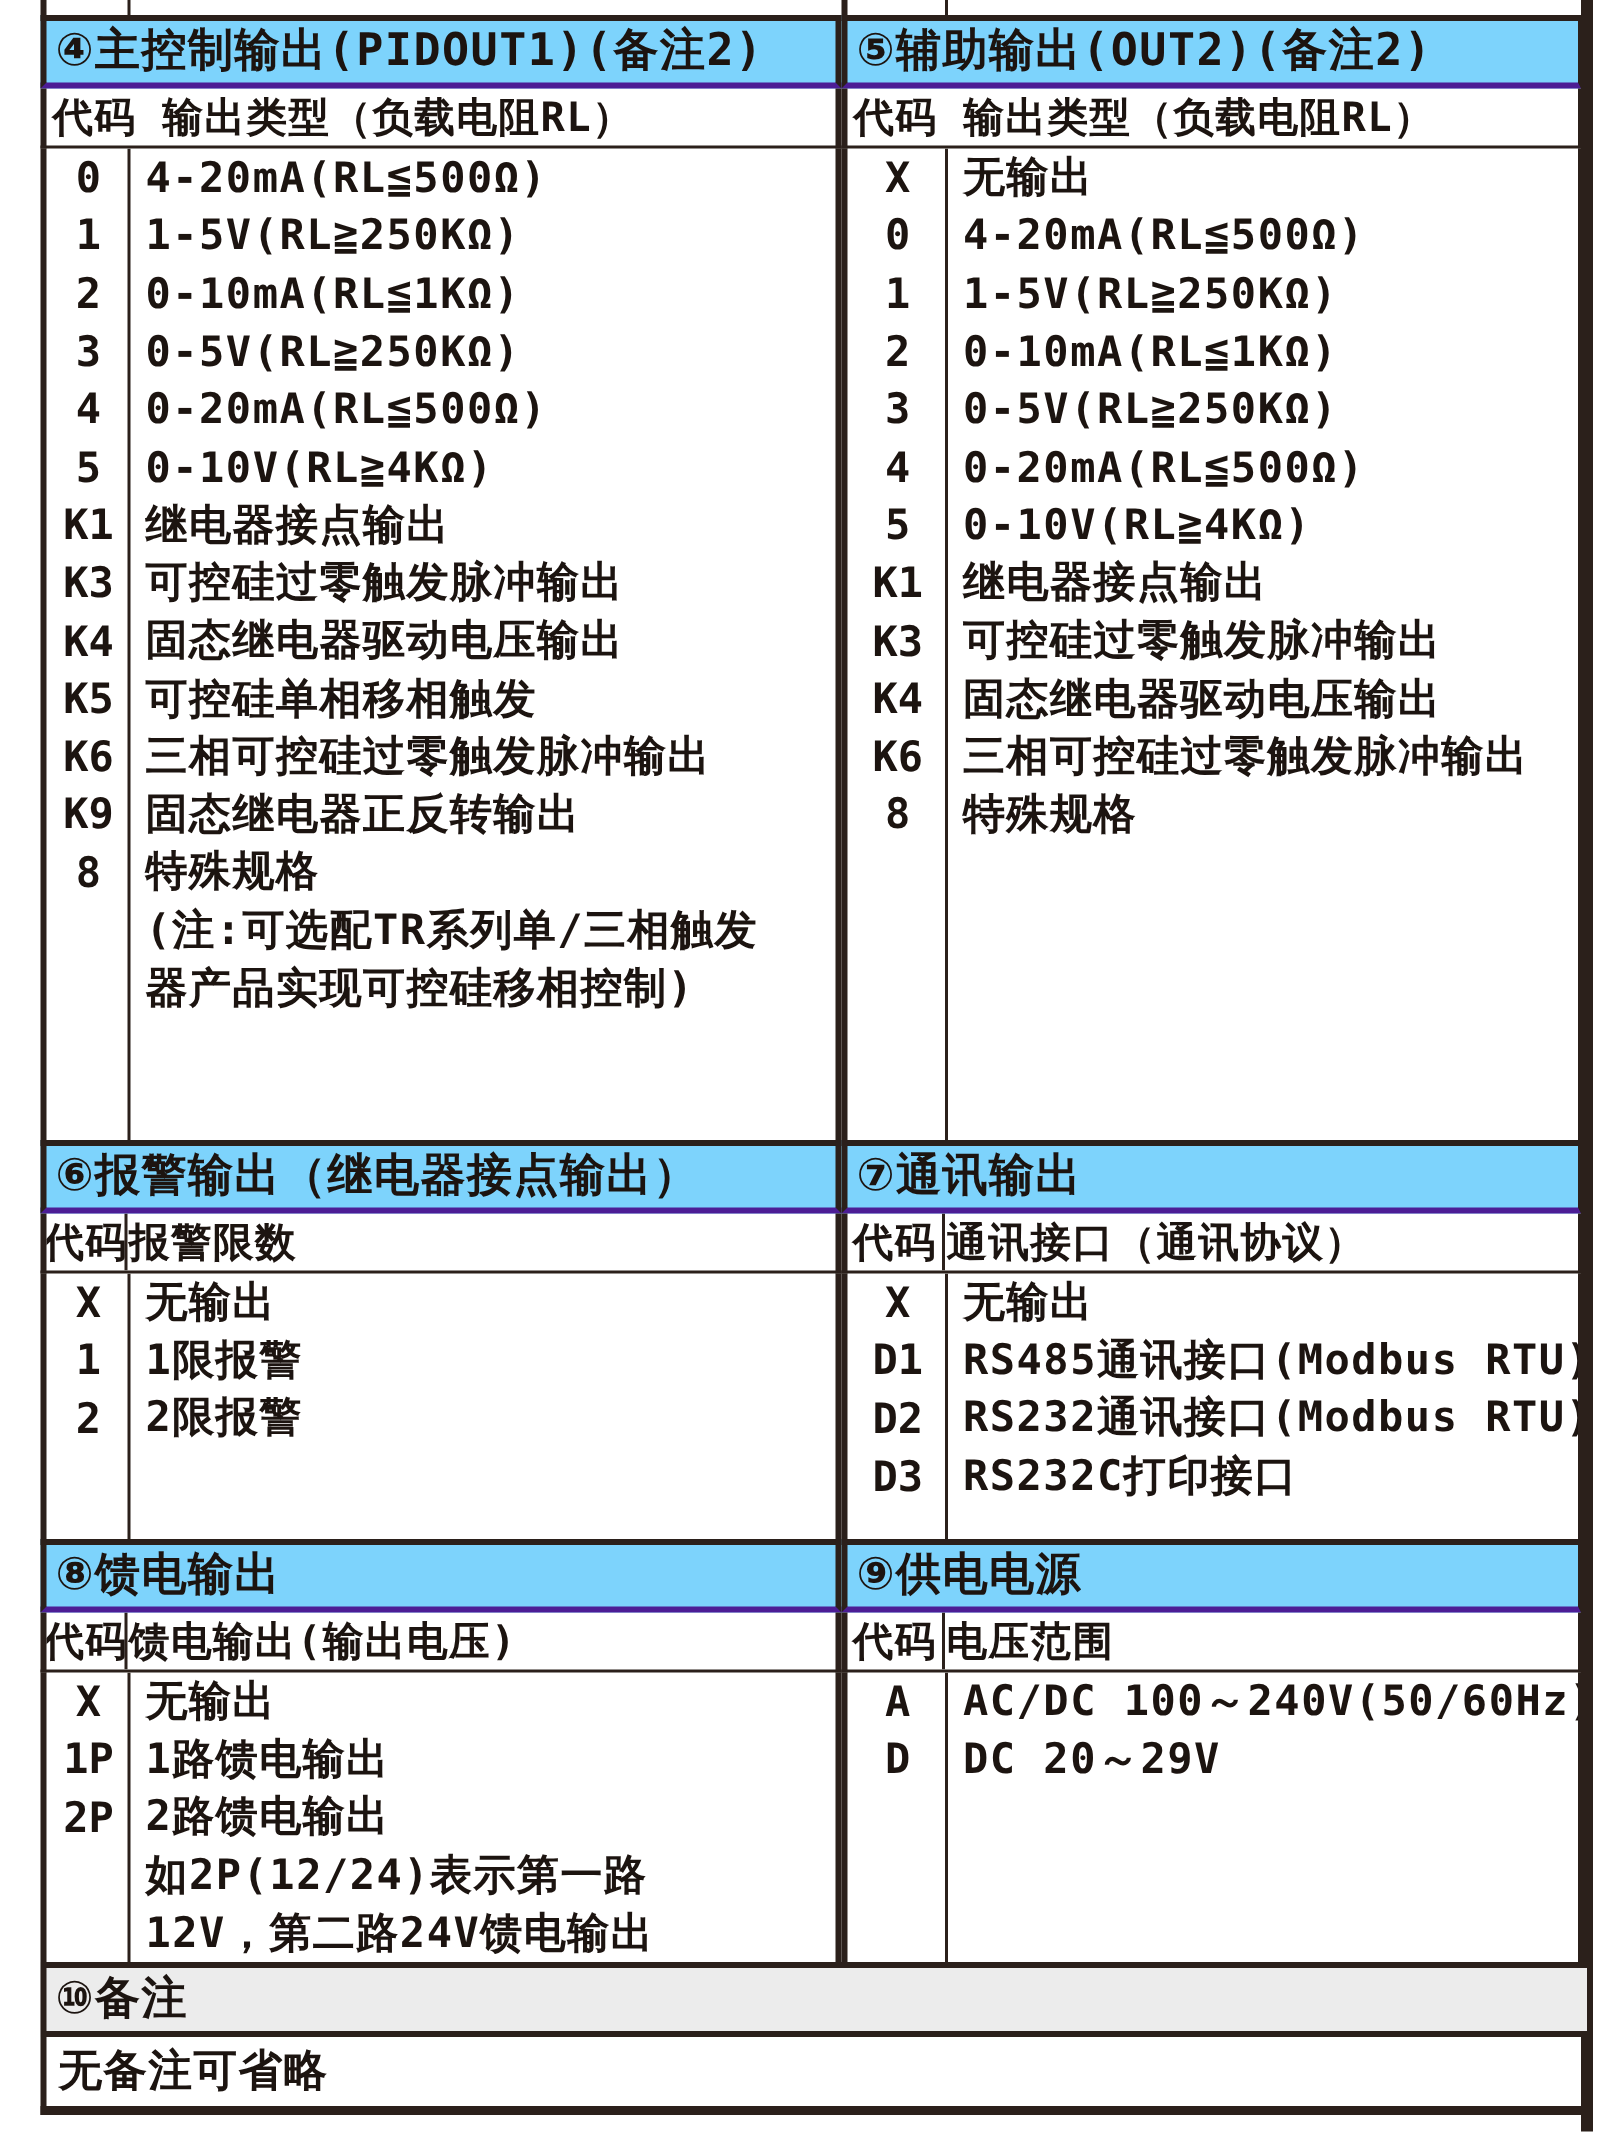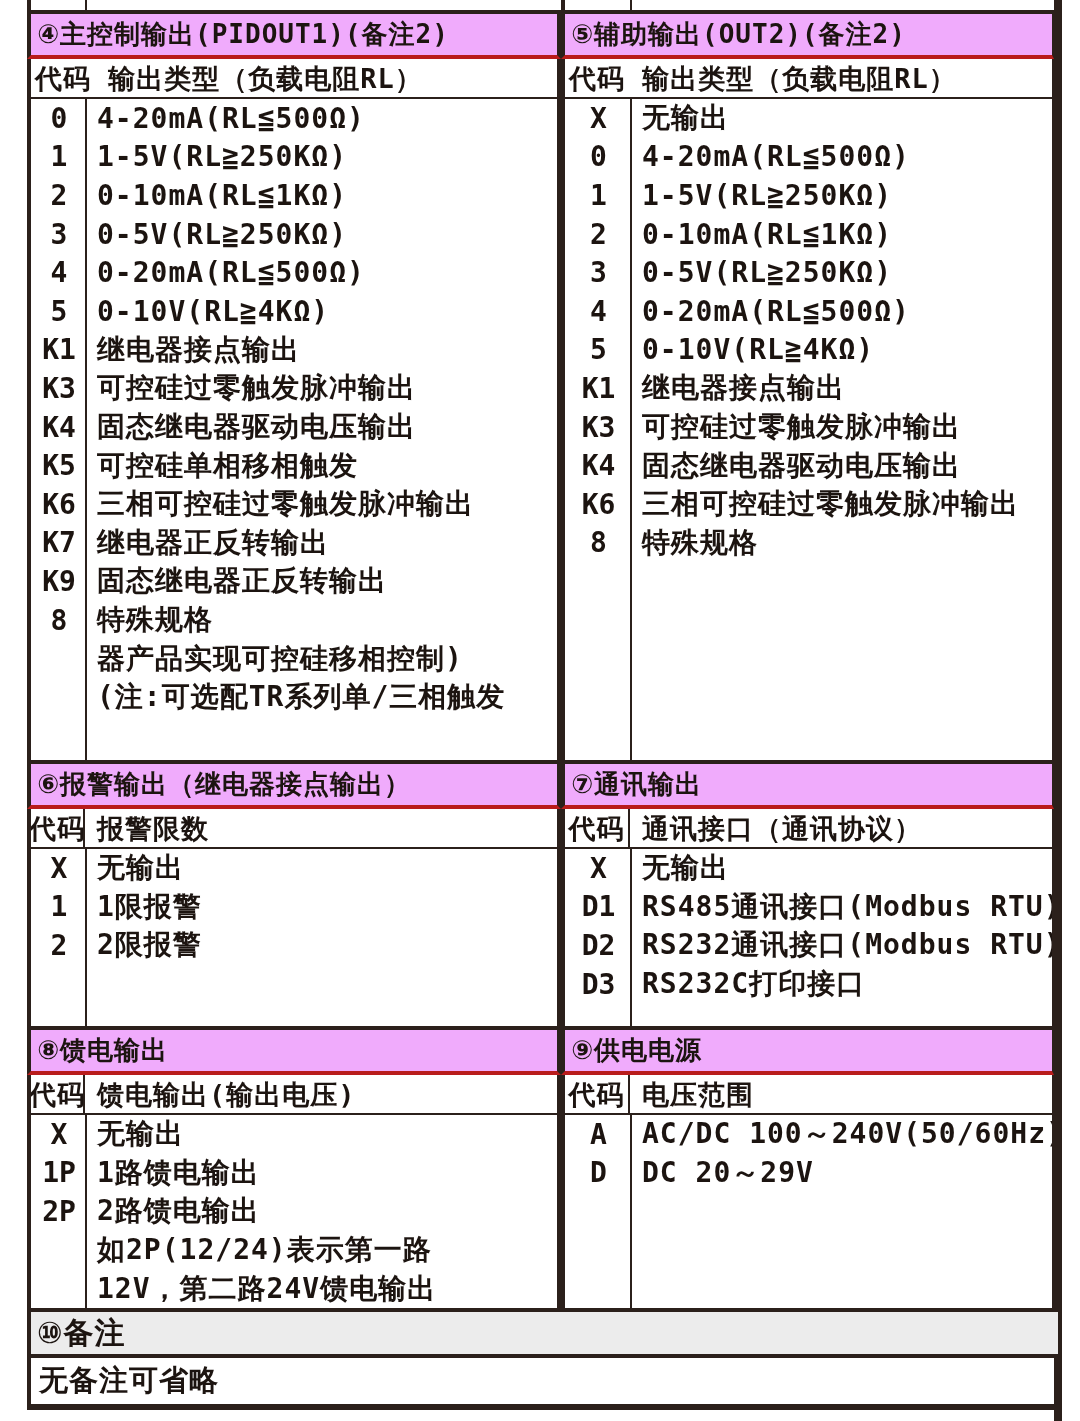--- a/index.html
+++ b/index.html
@@ -15,41 +15,41 @@
 
   
   .col { position:absolute; top:10px; }
   .col-left  { left:27px;  width:534px; }
   .col-right { left:561px; width:493px; }
   .col-left  .sec-body, .col-left  .sec-sub, .col-left  .sec-head { border-left:4px solid #2b201b; border-right:4px solid #2b201b; }
   .col-right .sec-body, .col-right .sec-sub, .col-right .sec-head { border-left:4px solid #2b201b; border-right:2px solid #2b201b; }
 
   .sec-head {
     height:49px;
-    background:#f0abfc;
+    background:#7dd3fc;
     border-top:4px solid #2b201b;
-    border-bottom:4px solid #b91c1c;
-    font-size:26px; line-height:40px;
+    border-bottom:4px solid #4c1d95;
+    font-size:30px; line-height:40px;
     padding-left:6px;
     letter-spacing:1px;
     white-space:nowrap; overflow:hidden;
   }
   .sec-sub {
     height:40px;
     border-bottom:2px solid #2b201b;
     font-size:27px; line-height:37px;
     letter-spacing:1px;
     display:flex; align-items:center;
     white-space:nowrap; overflow:hidden;
   }
   .sec-sub.plain { padding-left:4px; }
   .sec-sub .subcode { align-self:stretch; display:flex; align-items:center; justify-content:center; border-right:2px solid #2b201b; }
   .col-left  .sec-sub .subcode { width:54px; }
   .col-right .sec-sub .subcode { width:65px; }
-  .sec-sub .subdesc { padding-left:12px; }
+  .sec-sub .subdesc { padding-left:1px; }
 
   .sec-body { position:relative; overflow:hidden; }
   .sec-body .vdiv { position:absolute; top:0; bottom:0; width:2px; background:#2b201b; }
   .col-left  .sec-body .vdiv { left:54px; }
   .col-right .sec-body .vdiv { left:65px; }
 
   .row { display:flex; height:38.6px; align-items:center; white-space:nowrap; }
   .row .code { text-align:center; font-size:28px; letter-spacing:0; flex:none; }
   .col-left  .row .code { width:56px; }
   .col-right .row .code { width:67px; }
@@ -137,38 +137,34 @@
         </div>
       <div class="row">
           <span class="code">K5</span>
           <span class="desc"><span>可控硅单相移相触发</span><span class="small"></span></span>
         </div>
       <div class="row">
           <span class="code">K6</span>
           <span class="desc"><span>三相可控硅过零触发脉冲输出</span><span class="small"></span></span>
         </div>
       <div class="row">
-          <span class="code">K7</span>
-          <span class="desc"><span>继电器正反转输出</span><span class="small"></span></span>
-        </div>
-      <div class="row">
           <span class="code">K9</span>
           <span class="desc"><span>固态继电器正反转输出</span><span class="small"></span></span>
         </div>
       <div class="row">
           <span class="code">8</span>
           <span class="desc"><span>特殊规格</span><span class="small"></span></span>
         </div>
       <div class="row">
           <span class="code"></span>
+          <span class="desc"><span>(注:可选配TR系列单/三相触发</span><span class="small"></span></span>
+        </div>
+      <div class="row">
+          <span class="code"></span>
           <span class="desc"><span>器产品实现可控硅移相控制)</span><span class="small"></span></span>
-        </div>
-      <div class="row">
-          <span class="code"></span>
-          <span class="desc"><span>(注:可选配TR系列单/三相触发</span><span class="small"></span></span>
         </div>
     </div>
 
     <div class="sec-head">⑥报警输出（继电器接点输出）</div>
     <div class="sec-sub">
       <span class="subcode">代码</span>
       <span class="subdesc">报警限数</span>
     </div>
     <div class="sec-body h-mid">
       <div class="vdiv"></div>

